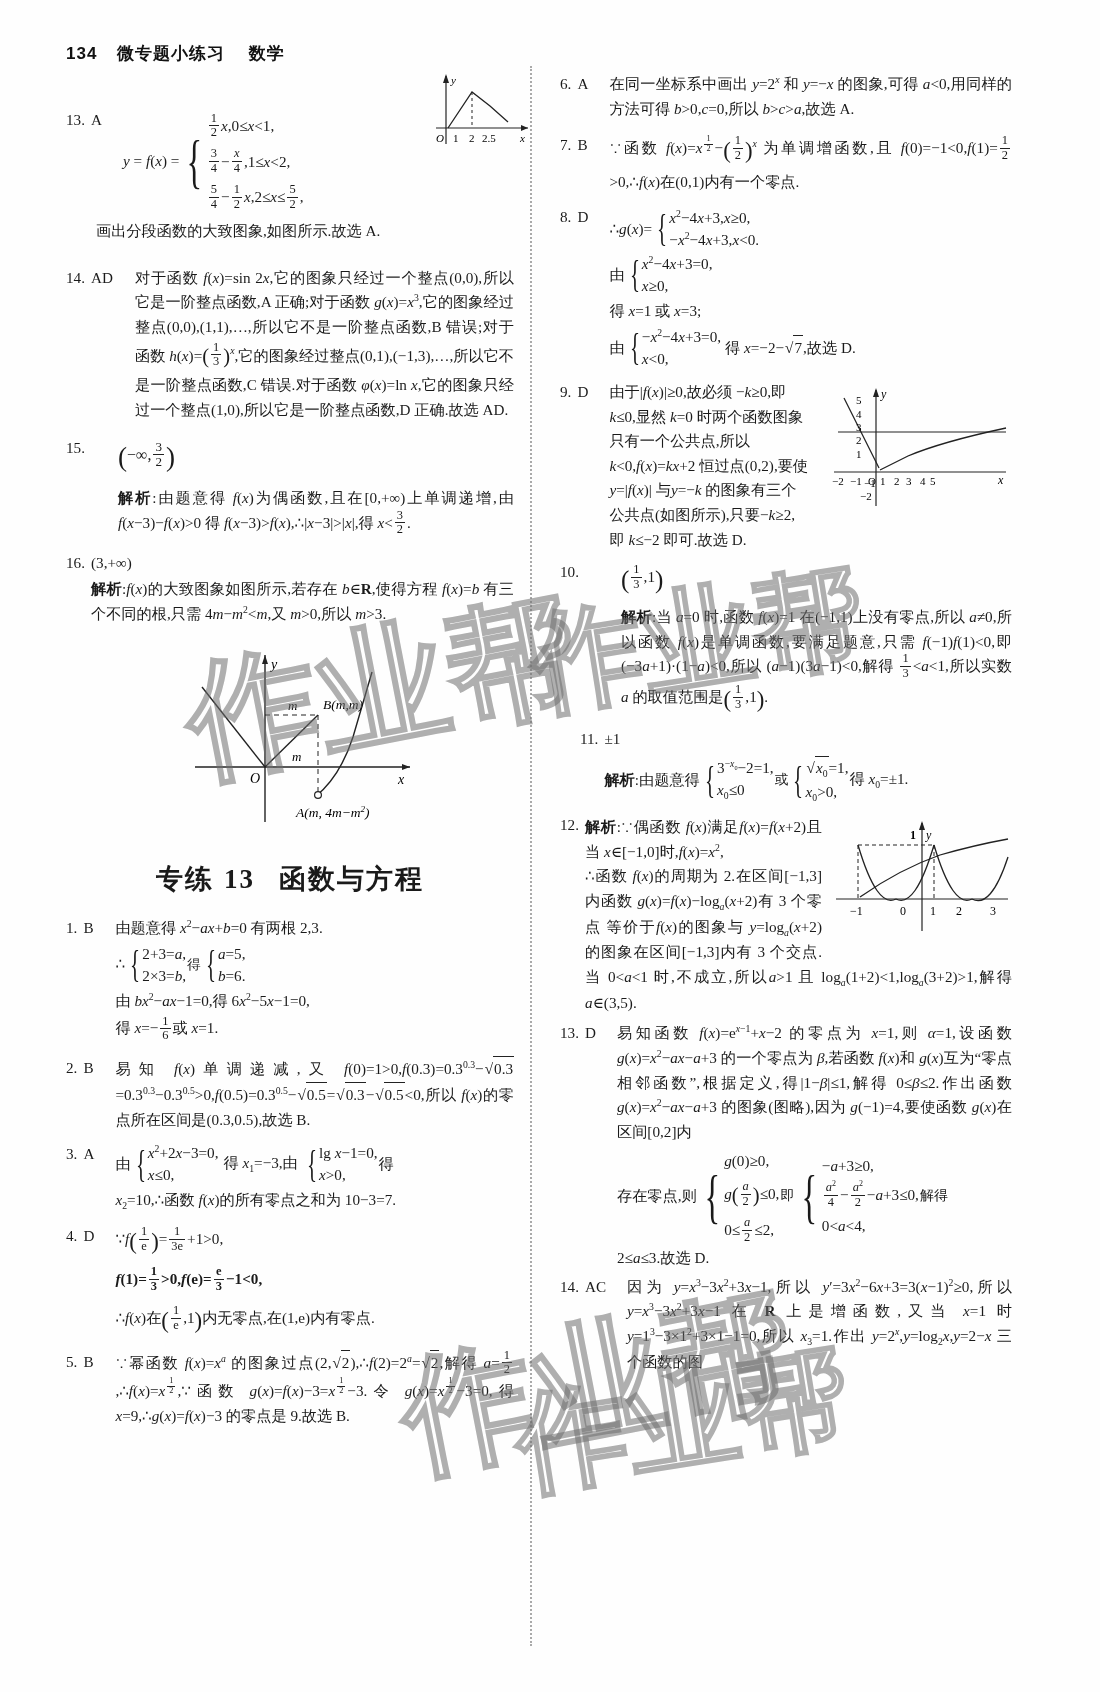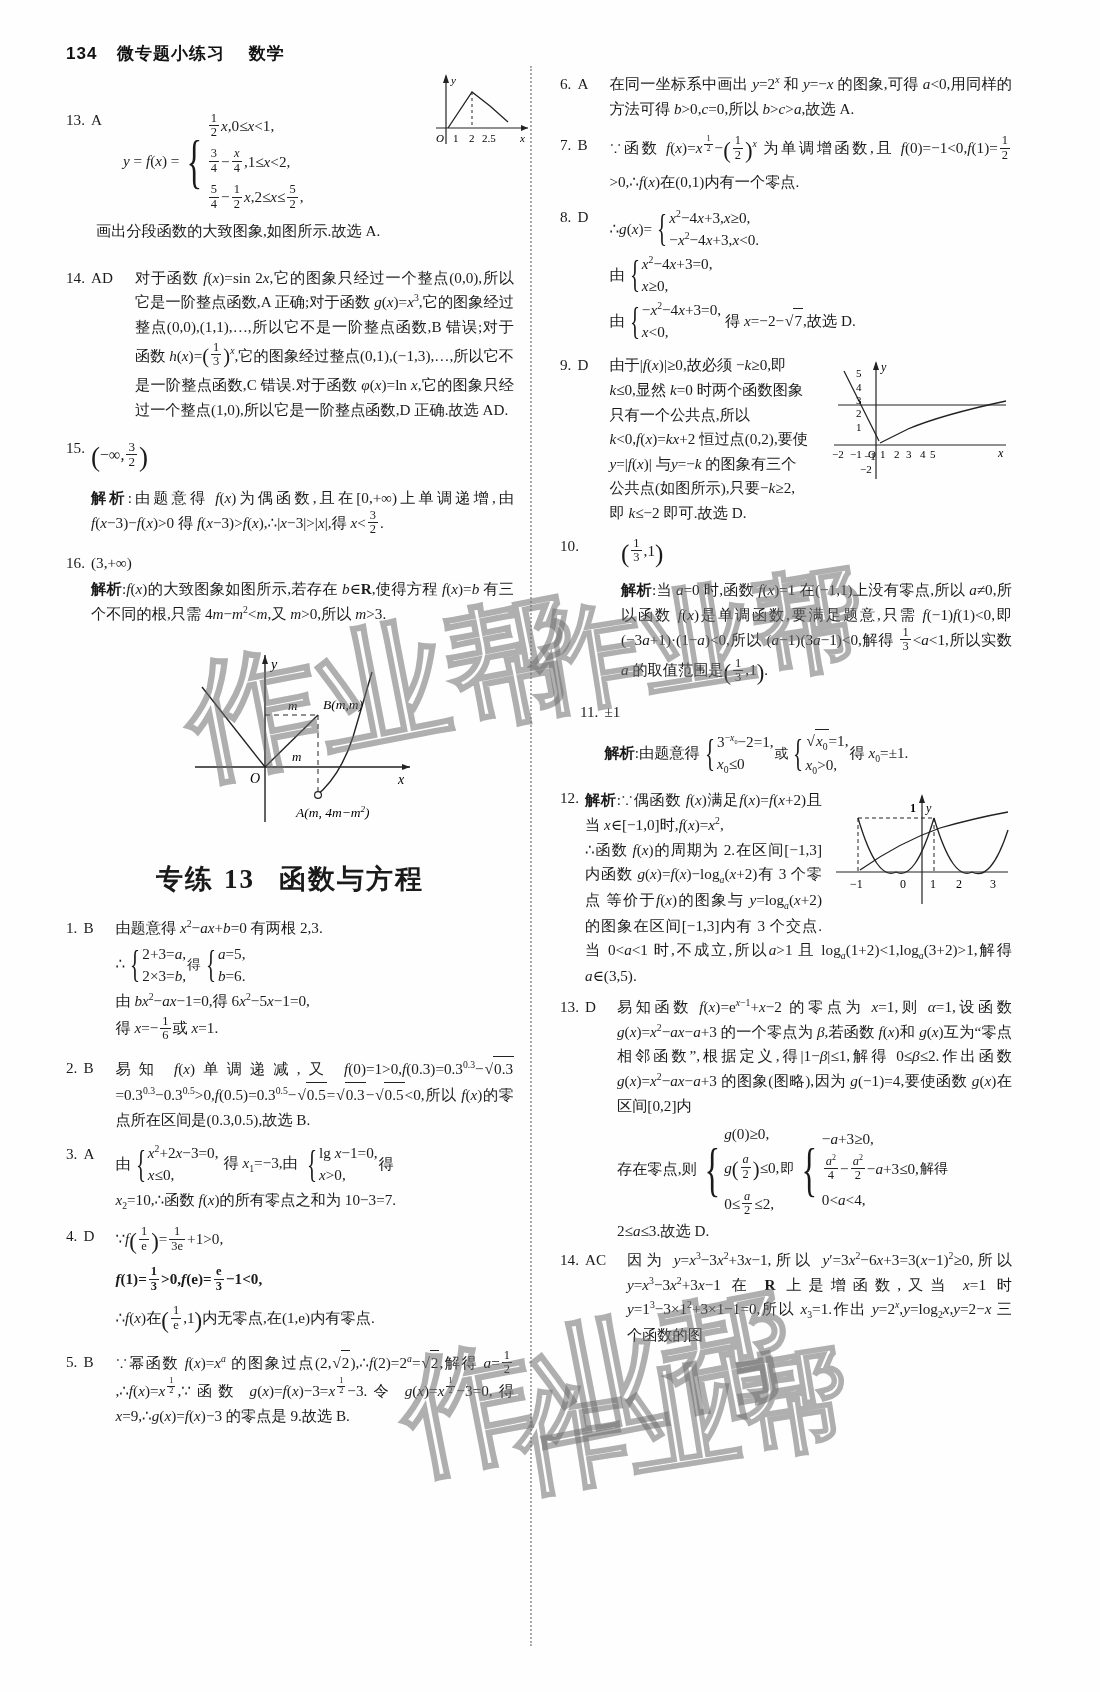--- a/index.html
+++ b/index.html
@@ -150,21 +150,21 @@
       <span class="num">14.</span>
       <span class="num anschoice" style="min-width:38px;">AD</span>
       <span class="body wrapln">
         对于函数&nbsp;<span class="ital">f</span>(<span class="ital">x</span>)=sin&nbsp;2<span class="ital">x</span>,它的图象只经过一个整点(0,0),所以它是一阶整点函数,A 正确;对于函数 <span class="ital">g</span>(<span class="ital">x</span>)=<span class="ital">x</span><sup>3</sup>,它的图象经过整点(0,0),(1,1),…,所以它不是一阶整点函数,B 错误;对于函数 <span class="ital">h</span>(<span class="ital">x</span>)=<span style="font-size:1.35em;vertical-align:-0.12em;">(</span><span class="frac">
             <span class="nu">1</span>
             <span class="de">3</span>
           </span><span style="font-size:1.35em;vertical-align:-0.12em;">)</span><sup><span class="ital">x</span></sup>,它的图象经过整点(0,1),(−1,3),…,所以它不是一阶整点函数,C 错误.对于函数 <span class="ital">φ</span>(<span class="ital">x</span>)=ln <span class="ital">x</span>,它的图象只经过一个整点(1,0),所以它是一阶整点函数,D 正确.故选 AD.
       </span>
     </div>
 
-    <div class="item" style="margin-top:14px;">
+    <div class="item" style="margin-top:14px;gap:27px;">
       <span class="num">15.</span>
       <span class="body">
         <span class="ln" style="font-size:1.05em;">
           <span style="font-size:1.7em;vertical-align:-0.22em;font-weight:300;">(</span>−∞,<span class="frac">
               <span class="nu">3</span>
               <span class="de">2</span>
             </span><span style="font-size:1.7em;vertical-align:-0.22em;font-weight:300;">)</span>
         </span>
         <span class="wrapln" style="margin-top:6px;">
           <b>解析</b>:由题意得 <span class="ital">f</span>(<span class="ital">x</span>)为偶函数,且在[0,+∞)上单调递增,由 <span class="ital">f</span>(<span class="ital">x</span>−3)−<span class="ital">f</span>(<span class="ital">x</span>)&gt;0 得 <span class="ital">f</span>(<span class="ital">x</span>−3)&gt;<span class="ital">f</span>(<span class="ital">x</span>),∴|<span class="ital">x</span>−3|&gt;|<span class="ital">x</span>|,得 <span class="ital">x</span>&lt;<span class="frac">
@@ -372,20 +372,21 @@
         <span class="ln" style="display:flex;align-items:center;margin-top:2px;">
           由
           <span class="sys">
             <span class="brace">{</span>
             <span class="rows">
                 <span><span class="ital">x</span><sup>2</sup>−4<span class="ital">x</span>+3=0,</span>
                 <span><span class="ital">x</span>≥0,</span>
               </span>
           </span>
         </span>
+        <span class="ln" style="margin-top:2px;">得 <span class="ital">x</span>=1 或 <span class="ital">x</span>=3;</span>
         <span class="ln" style="display:flex;align-items:center;margin-top:2px;">
           由
           <span class="sys">
             <span class="brace">{</span>
             <span class="rows">
                 <span>−<span class="ital">x</span><sup>2</sup>−4<span class="ital">x</span>+3=0,</span>
                 <span><span class="ital">x</span>&lt;0,</span>
               </span>
           </span>
           <span style="margin-left:3px;">得 <span class="ital">x</span>=−2−<span class="sq"><span class="rad">7</span></span>,故选 D.</span>

